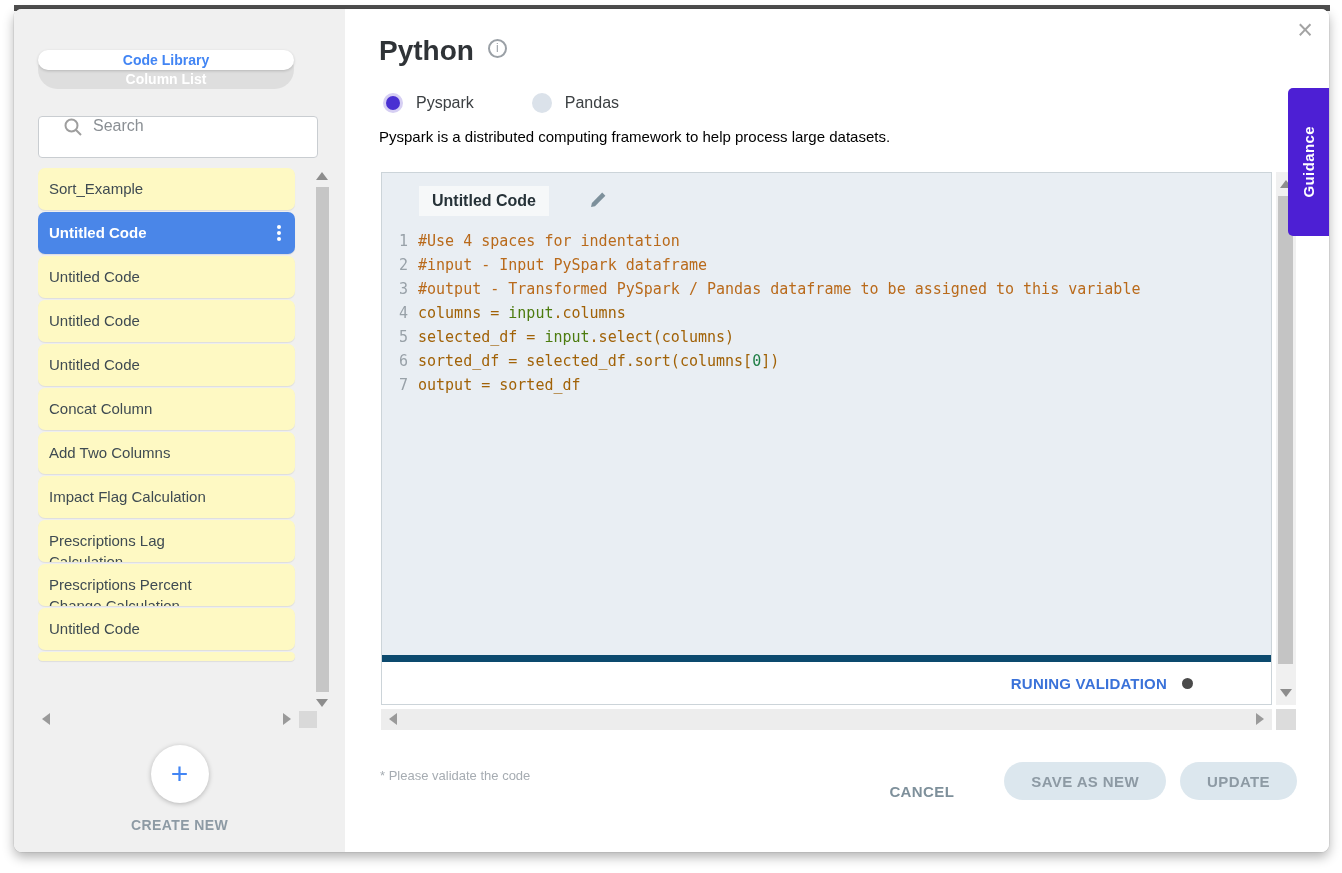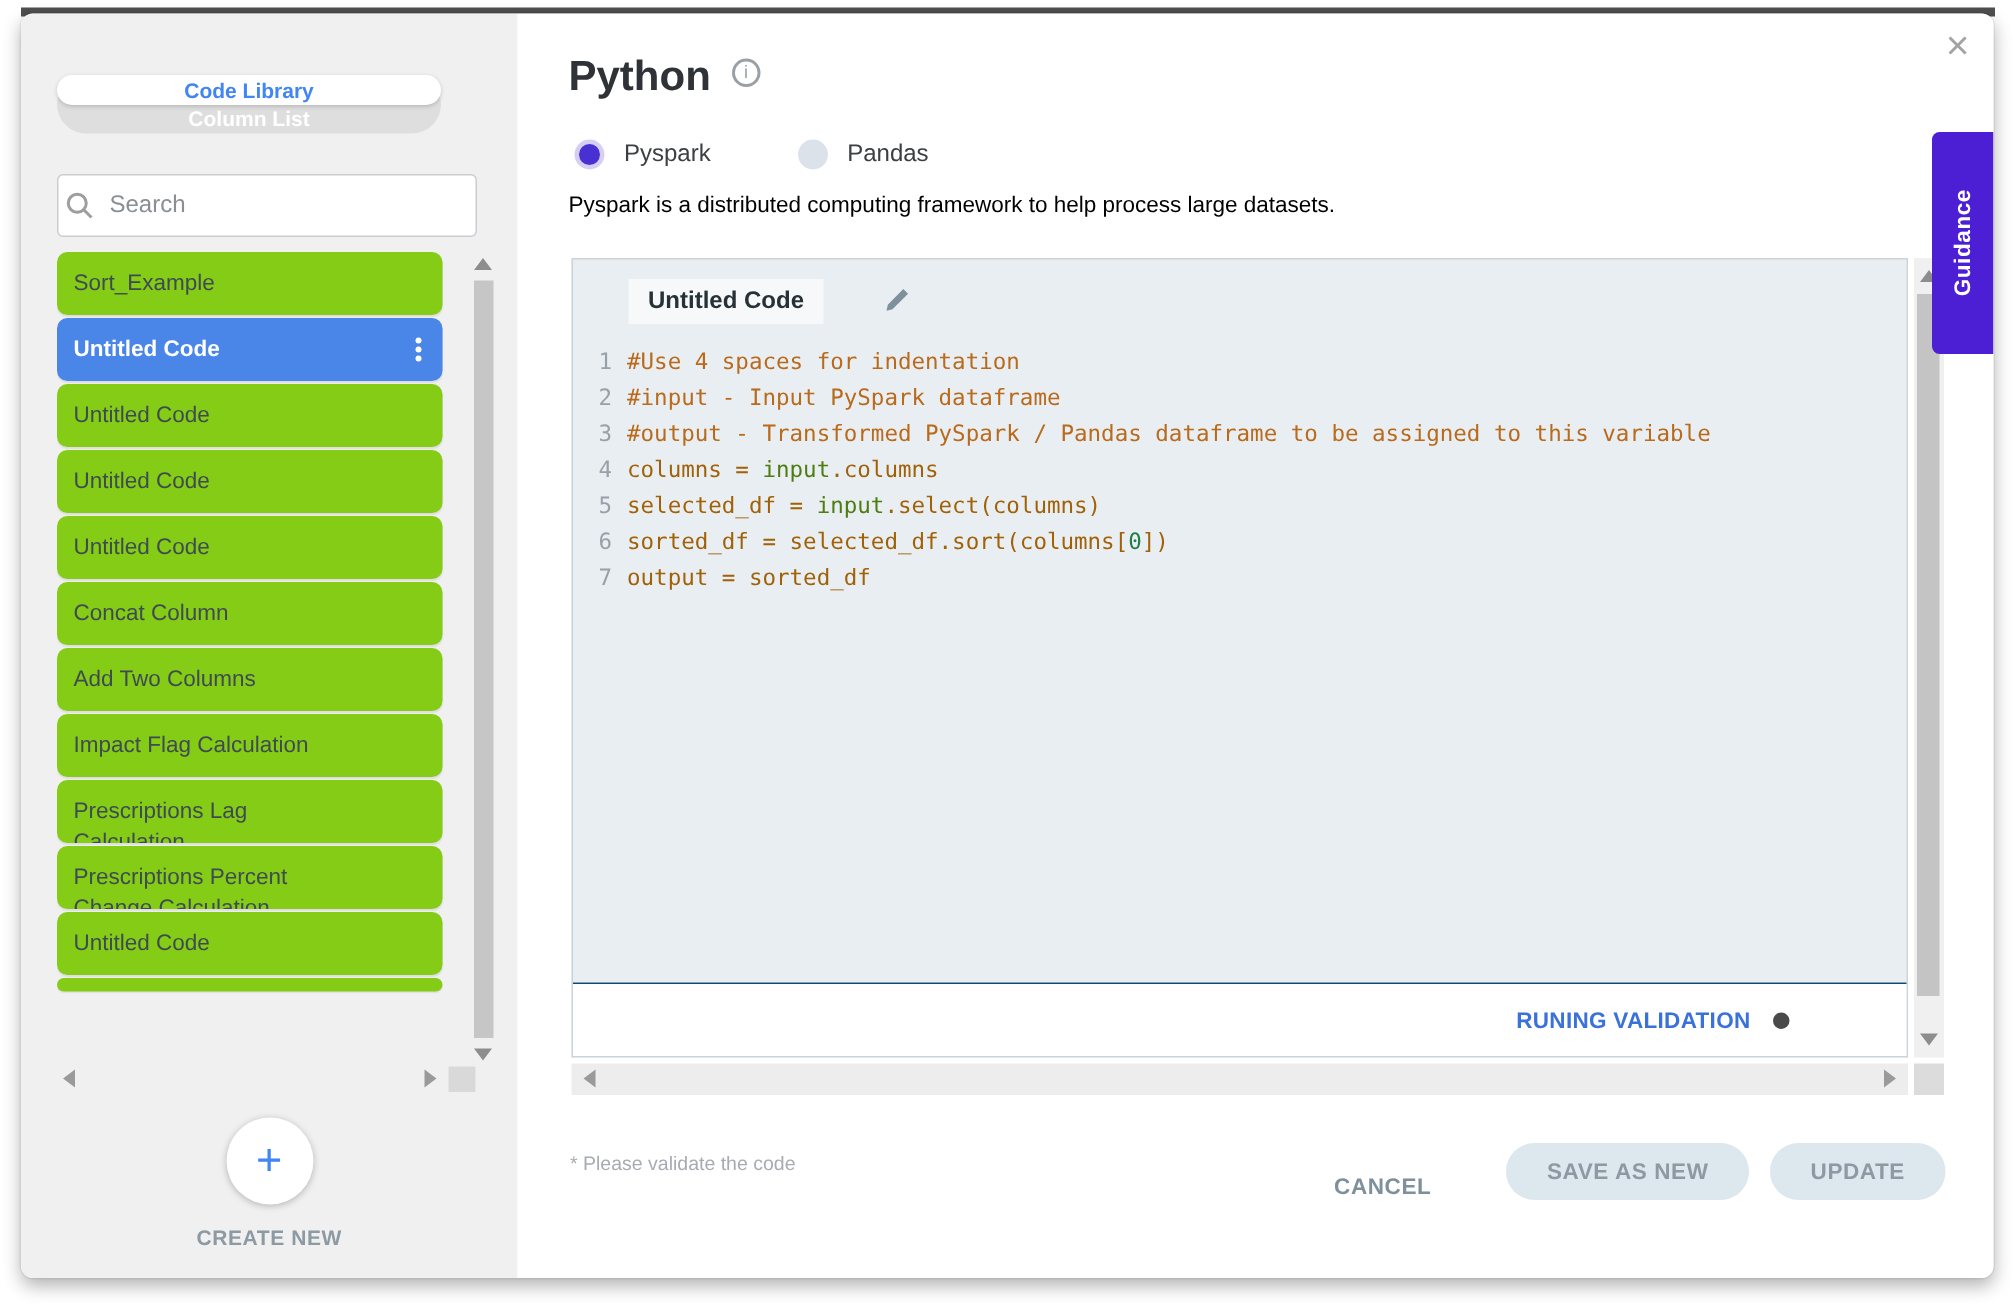--- a/index.html
+++ b/index.html
@@ -19,31 +19,31 @@
 
   .tabs { position:absolute; left:24px; top:41px; width:256px; height:39px;
           background:#dedede; border-radius:20px; display:flex;flex-direction:column; }
   .tab { flex:1; display:flex; align-items:center; justify-content:center;
          font-size:14px; font-weight:700; border-radius:20px; cursor:pointer; }
   .tab.active { background:#ffffff; color:#4285f4; box-shadow:0 1px 3px rgba(0,0,0,.18); }
   .tab.inactive { color:#ffffff; }
 
   .search-box { position:absolute; left:24px; top:107px; width:280px; height:42px;
                 background:#ffffff; border:1px solid #c9cdd1; border-radius:4px;
-                display:flex; align-items:center; padding:0 4px; }
+                display:flex; align-items:flex-start; padding:0 24px; }
   .search-box svg { flex:0 0 auto; margin-right:10px; }
   .search-input { border:none; outline:none; flex:1; font-size:16px; color:#3c4043;
                   font-family:"Liberation Sans", sans-serif; background:transparent; }
   .search-input::placeholder { color:#8a8f94; }
 
   .list-wrap { position:absolute; left:24px; top:159px; width:294px; height:543px;
                overflow:hidden; }
   .list-items { width:257px; }
   .list-item { position:relative; width:257px; height:42px; margin-bottom:2px;
-               background:#84cc16; border-radius:7px; overflow:hidden;
+               background:#fef9c3; border-radius:7px; overflow:hidden;
                box-shadow:0 1px 1px rgba(0,0,0,.08); cursor:pointer; }
   .item-text { padding:10px 12px 0 11px; }
   .item-label { font-size:15px; color:#3f4b52; line-height:21px; white-space:nowrap; }
   .item-sub { font-size:15px; color:#3f4b52; line-height:21px; white-space:nowrap; }
   .list-item.selected { background:#4a86e8; }
   .list-item.selected .item-label { color:#ffffff; font-weight:700; }
   .list-item.partial { height:9px; margin-bottom:0; }
   .kebab { position:absolute; right:10px; top:50%; transform:translateY(-50%);
            display:flex; flex-direction:column; gap:2px; padding:4px; cursor:pointer; }
   .kebab span { width:4px; height:4px; border-radius:50%; background:#ffffff; }
@@ -104,21 +104,21 @@
   .code-line { display:flex; height:24px; line-height:24px;
                font-family:"DejaVu Sans Mono", monospace; font-size:15px; }
   .line-num { width:26px; text-align:right; color:#98a1a8; flex:0 0 auto; }
   .line-code { margin-left:10px; white-space:pre; }
   .seg-comment { color:#b96a1b; }
   .seg-plain { color:#a16207; }
   .seg-builtin { color:#4d7c0f; }
   .seg-number { color:#1f7e45; }
 
   .validation-bar { position:absolute; left:0; bottom:0; width:100%; height:49px;
-                    background:#ffffff; border-top:1px solid #0c4a6e;
+                    background:#ffffff; border-top:7px solid #0c4a6e;
                     display:flex; align-items:center; justify-content:flex-end;
                     padding-right:78px; }
   .validation-text { font-size:15px; font-weight:700; color:#3a72d9; letter-spacing:.2px; }
   .validation-dot { width:11px; height:11px; border-radius:50%; background:#4a4a4a;
                     margin-left:15px; }
 
   .ed-vscroll { position:absolute; left:931px; top:163px; width:20px; height:533px;
                 background:#f0f0f0; }
   .ed-vscroll .thumb { position:absolute; left:2px; top:24px; width:15px; height:468px;
                        background:#c4c4c4; }

